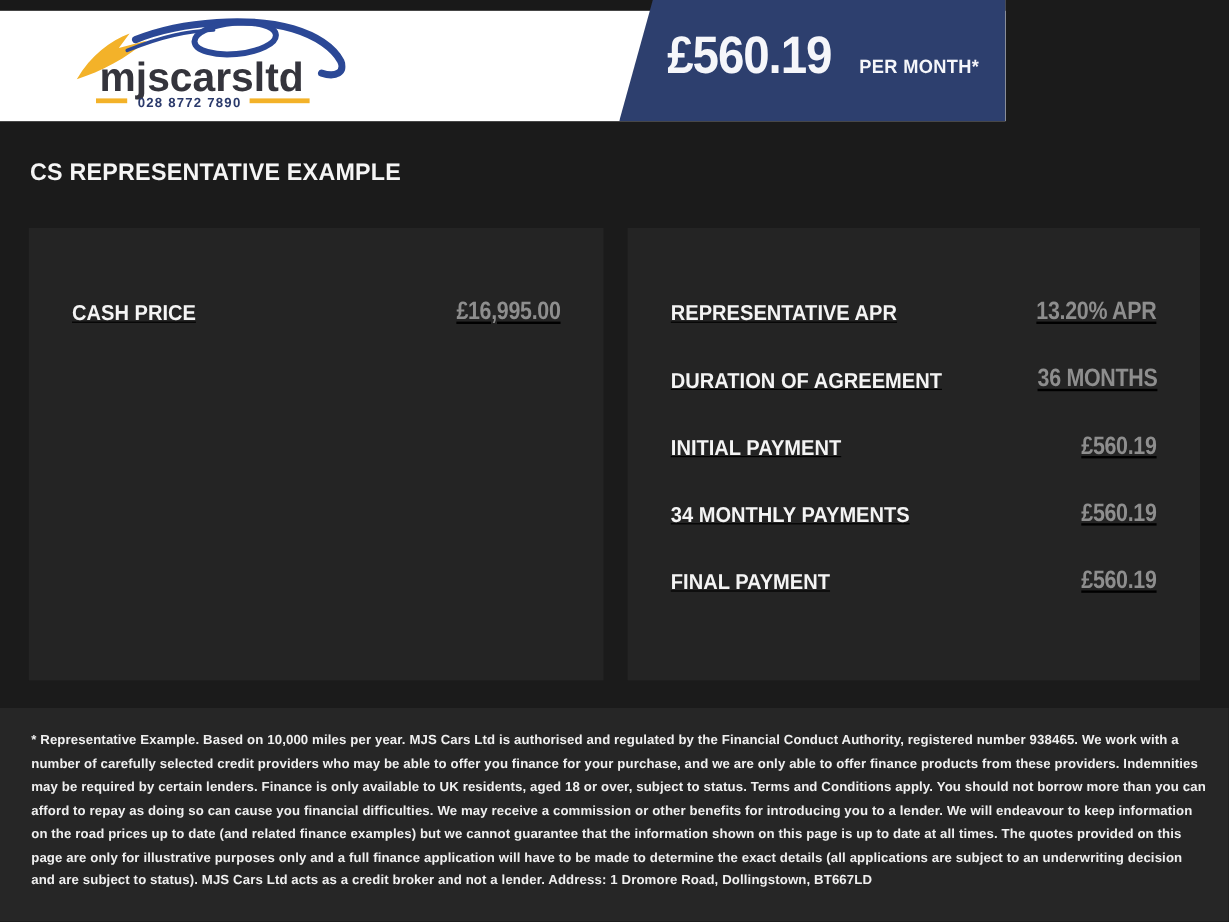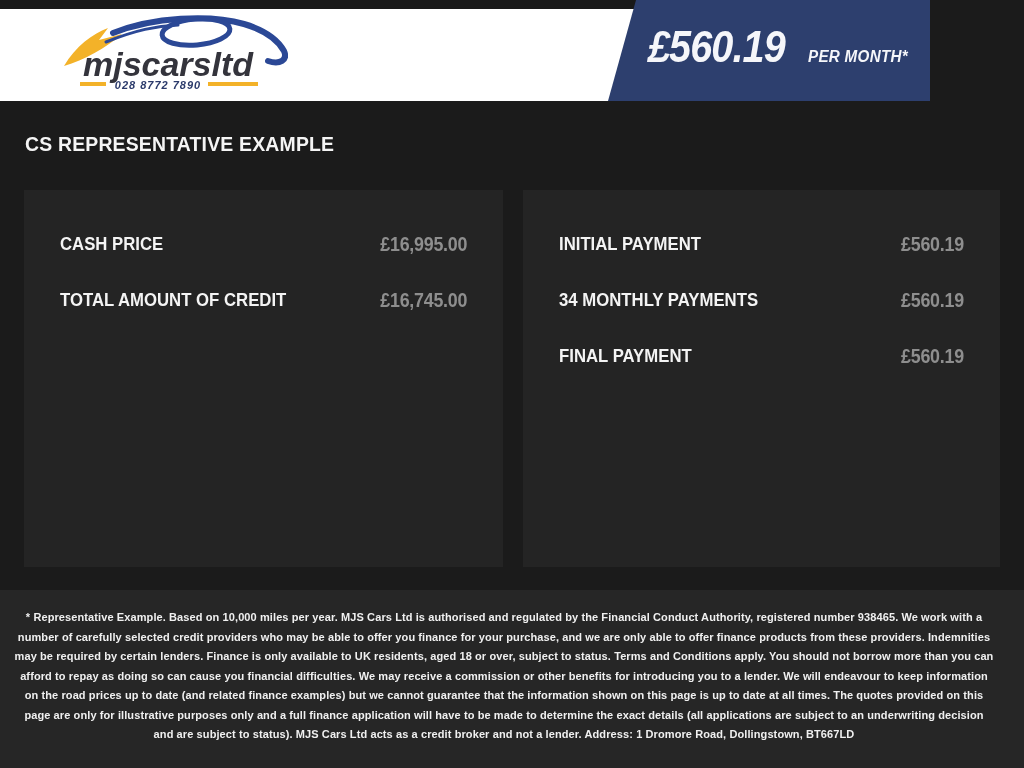--- a/index.html
+++ b/index.html
@@ -3,21 +3,21 @@
 <meta charset="utf-8">
 <style>
   html,body{margin:0;padding:0;}
   body{
     width:1024px;height:768px;position:relative;overflow:hidden;
     background:#1b1b1b;
     font-family:"Liberation Sans", sans-serif;
   }
 
   
-  .header{position:absolute;top:0;left:0;width:930px;height:101px;background:#ffffff;font-style:italic;}
+  .header{position:absolute;top:0;left:0;width:838px;height:101px;background:#ffffff;}
   .top-strip{position:absolute;top:0;left:0;width:100%;height:9px;background:#191919;}
   .logo{position:absolute;left:58px;top:4px;width:230px;height:95px;cursor:pointer;}
 
   .price-banner{
     position:absolute;top:0;right:0;width:330px;height:101px;
     background:#2d3f6e;
     clip-path:polygon(36px 0, 330px 0, 330px 101px, 8px 101px);
   }
   .price-banner .amount{
     position:absolute;left:48px;top:22px;
@@ -37,35 +37,35 @@
     display:inline-block;transform:scaleX(.97);transform-origin:0 50%;
   }
 
   
   .panel{
     position:absolute;top:190px;height:377px;background:#242424;
     box-sizing:border-box;padding:26px 36px 0 36px;
   }
   .panel.left{left:24px;width:479px;}
   .panel.right{left:523px;width:477px;}
-  .frow{height:56px;display:flex;align-items:center;justify-content:space-between;}
+  .frow{height:56px;display:flex;align-items:flex-end;justify-content:space-between;text-decoration:underline;}
   .frow .lbl{
     color:#f4f4f4;font-size:18px;font-weight:700;letter-spacing:0;
     display:inline-block;transform:scaleX(.93);transform-origin:0 50%;white-space:nowrap;
   }
   .frow .val{
     color:#8e8e8e;font-size:21px;font-weight:700;letter-spacing:-.3px;
     display:inline-block;transform:scaleX(.85);transform-origin:100% 50%;white-space:nowrap;
   }
 
   
   .bottom-section{position:absolute;top:590px;left:0;width:1024px;height:178px;background:#262626;}
   .disclaimer{
-    position:absolute;left:14px;top:18px;width:980px;
-    color:#f0f0f0;font-size:11px;line-height:19.5px;font-weight:700;letter-spacing:.1px;text-align:center;
+    position:absolute;left:26px;top:18px;width:980px;
+    color:#f0f0f0;font-size:11px;line-height:19.5px;font-weight:700;letter-spacing:.1px;
   }
 
   svg text{font-family:"Liberation Sans", sans-serif;}
 </style>
 </head>
 <body>
 
 <div class="header">
   <div class="top-strip"></div>
 
@@ -93,27 +93,31 @@
   </div>
 </div>
 
 <div class="page-title">CS REPRESENTATIVE EXAMPLE</div>
 
 <div class="panel left">
   <div class="frow">
     <span class="lbl">CASH PRICE</span>
     <span class="val">£16,995.00</span>
   </div>
-  <div class="frow">
-    <span class="lbl">TOTAL AMOUNT OF CREDIT</span>
-    <span class="val">£16,745.00</span>
-  </div>
 </div>
 
 <div class="panel right">
+  <div class="frow">
+    <span class="lbl">REPRESENTATIVE APR</span>
+    <span class="val">13.20% APR</span>
+  </div>
+  <div class="frow">
+    <span class="lbl">DURATION OF AGREEMENT</span>
+    <span class="val">36 MONTHS</span>
+  </div>
   <div class="frow">
     <span class="lbl">INITIAL PAYMENT</span>
     <span class="val">£560.19</span>
   </div>
   <div class="frow">
     <span class="lbl">34 MONTHLY PAYMENTS</span>
     <span class="val">£560.19</span>
   </div>
   <div class="frow">
     <span class="lbl">FINAL PAYMENT</span>

